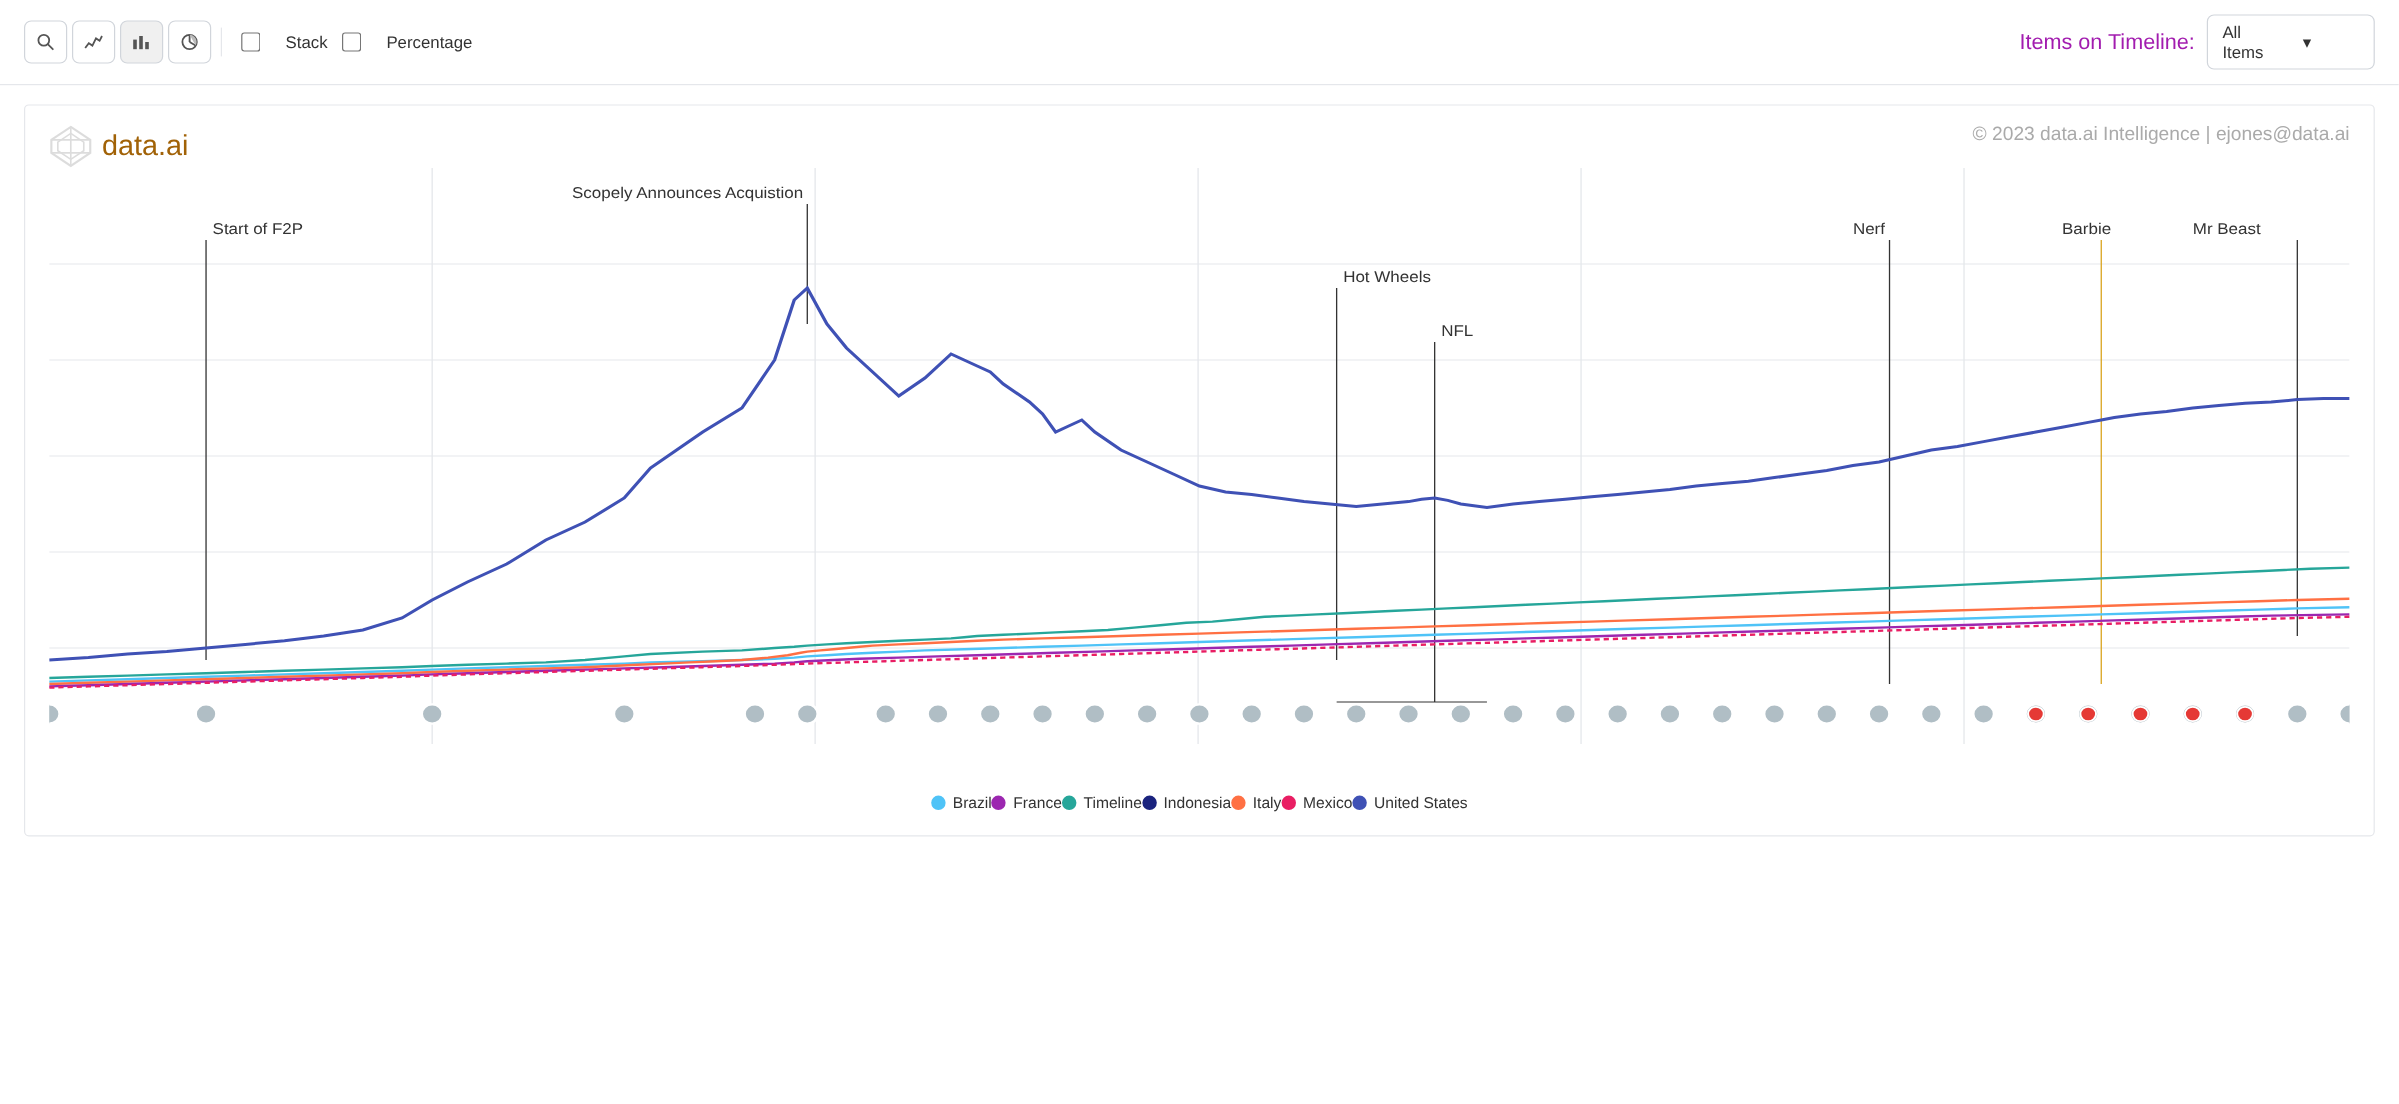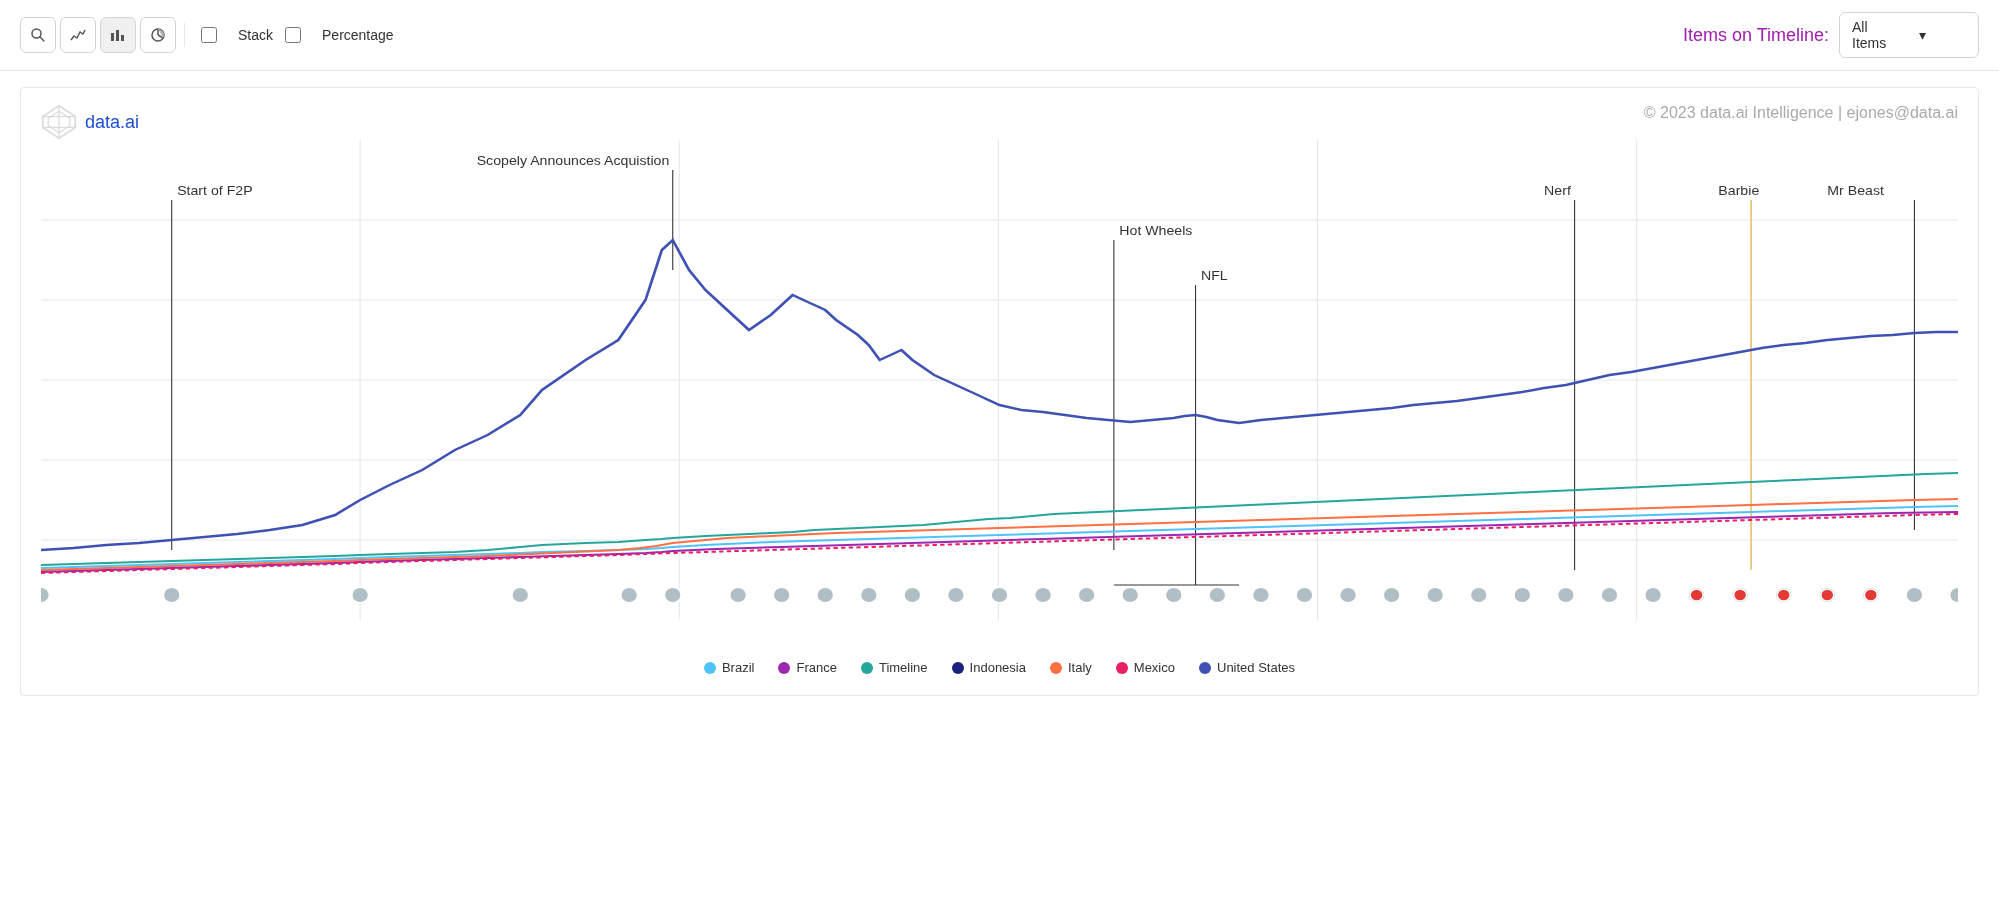--- a/index.html
+++ b/index.html
@@ -111,22 +111,22 @@
       gap: 8px;
     }
 
     .logo-diamond {
       width: 36px;
       height: 36px;
       opacity: 0.4;
     }
 
     .logo-text {
-      font-size: 18px;
-      color: #1d4ed8;
+      font-size: 24px;
+      color: #a16207;
       font-weight: 400;
     }
 
     .chart-copyright {
       position: absolute;
       right: 20px;
       top: 16px;
       font-size: 16px;
       color: #aaa;
     }
@@ -141,21 +141,20 @@
       display: flex;
       justify-content: space-between;
       padding: 6px 20px 0 20px;
       font-size: 12px;
       color: #666;
     }
 
     .legend {
       display: flex;
       justify-content: center;
-      gap: 24px;
       padding: 16px 20px 20px 20px;
       flex-wrap: wrap;
     }
 
     .legend-item {
       display: flex;
       align-items: center;
       gap: 6px;
       font-size: 13px;
       color: #333;

